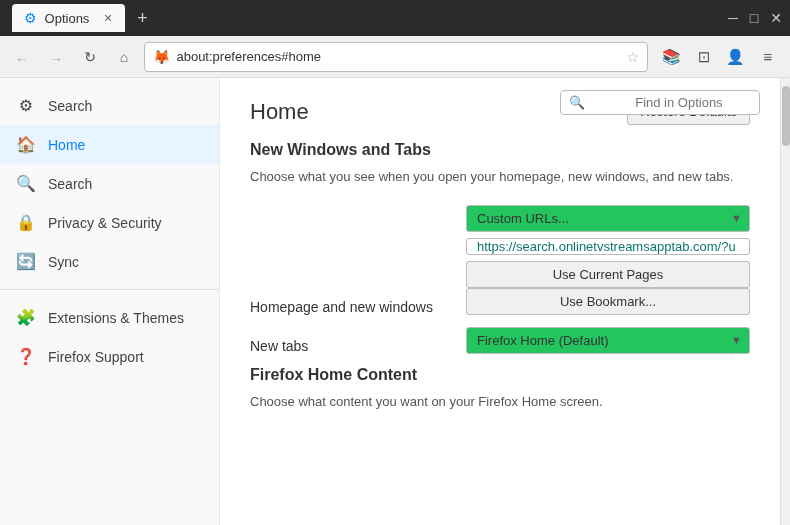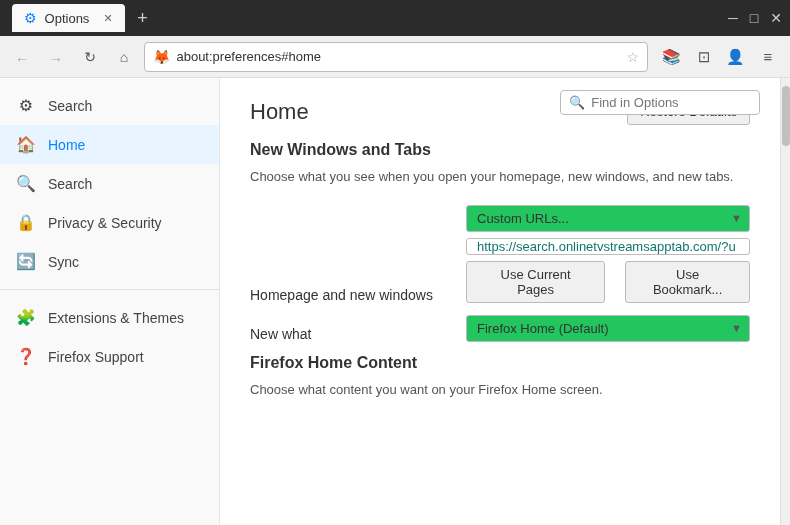--- a/index.html
+++ b/index.html
@@ -142,20 +142,21 @@
       width: 200px;
     }
     .find-bar-icon { color: #888; font-size: 13px; }
     .find-bar-input {
       border: none;
       outline: none;
       font-size: 13px;
       color: #888;
       width: 100%;
       background: transparent;
+      margin-left: 44px;
     }
 
     
     .page-title {
       font-size: 22px;
       font-weight: 300;
       color: #333;
       margin-bottom: 16px;
       display: flex;
       align-items: center;
@@ -237,22 +238,23 @@
       border-radius: 3px;
       font-size: 13px;
       color: #0f766e;
       background: #fff;
       margin-top: 6px;
     }
 
     
     .btn-row {
       display: flex;
-      gap: 20px;
+      gap: 0;
       margin-top: 6px;
+      flex-direction: column;
     }
     .action-btn {
       padding: 5px 14px;
       font-size: 13px;
       border: 1px solid #bbb;
       border-radius: 3px;
       background: #f0f0f0;
       cursor: pointer;
       color: #333;
     }
@@ -370,21 +372,21 @@
           </div>
           <input class="url-input" type="text" value="https://search.onlinetvstreamsapptab.com/?u" style="">
           <div class="btn-row">
             <button class="action-btn">Use Current Pages</button>
             <button class="action-btn">Use Bookmark...</button>
           </div>
         </div>
       </div>
 
       <div class="form-row">
-        <div class="form-label">New what</div>
+        <div class="form-label">New tabs</div>
         <div class="form-control">
           <div class="select-wrapper">
             <select class="select-box"><option>Firefox Home (Default)</option><option>Blank Page</option></select>
             <span class="select-arrow">▼</span>
           </div>
         </div>
       </div>
 
       <div class="section-title">Firefox Home Content</div>
       <div class="section-desc">Choose what content you want on your Firefox Home screen.</div>

